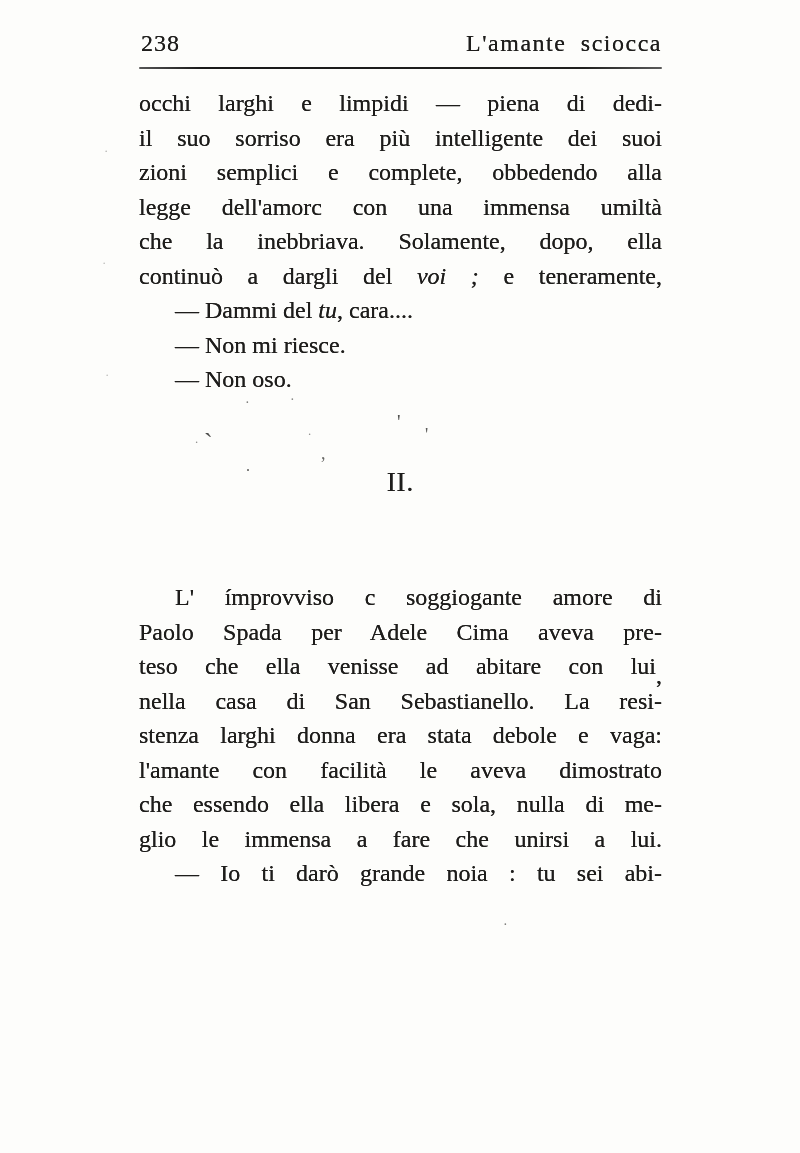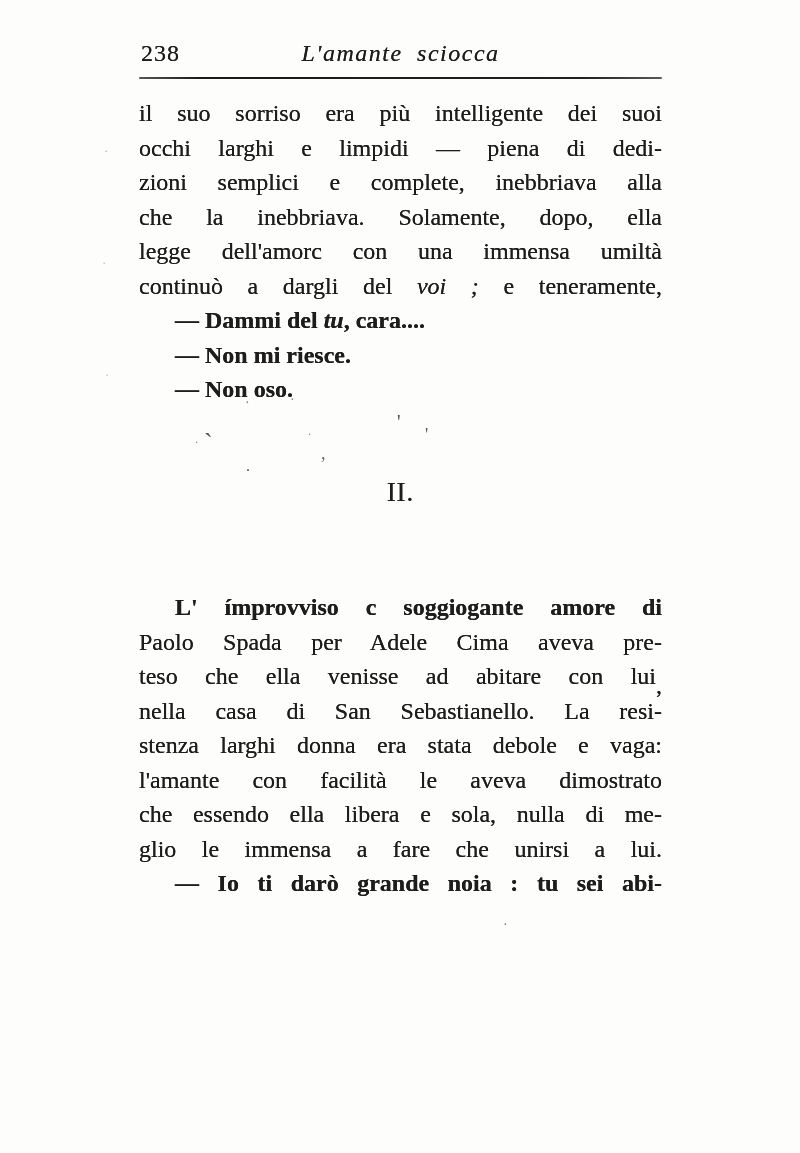--- a/index.html
+++ b/index.html
@@ -3,36 +3,36 @@
 <meta charset="utf-8">
 <style>
   html,body { margin:0; padding:0; }
   body {
     width:800px; height:1153px; position:relative; overflow:hidden;
     background:#ffffff;
     font-family:"Liberation Serif","DejaVu Serif",serif;
     color:#1e1d1b;
   }
   .sheet { position:absolute; inset:0; background:#fdfdfb; }
-  .block { position:absolute; left:139px; top:40px; width:523px; }
+  .block { position:absolute; left:139px; top:30px; width:523px; }
 
   .header { position:relative; height:27px; font-size:24px;
             text-shadow:0 0 .5px rgba(25,25,25,.9); }
   .pageno { position:absolute; left:2px; top:0; letter-spacing:1px; }
-  .running { display:block; text-align:center; font-style:italic;
+  .running { display:block; text-align:right; 
              letter-spacing:1.5px; word-spacing:7px; }
 
   .rule { margin-top:10px; height:2px; border-radius:1px;
           background:linear-gradient(90deg,#555 0%,#191919 12%,#20201e 85%,#5a5a5a 100%); }
 
   .body { margin-top:17px; font-size:24px; line-height:34.5px;
           text-shadow:0 0 .55px rgba(25,25,25,.95); }
   .line { min-height:34.5px; }
   .line.j { text-align:justify; text-align-last:justify; }
-  .line.ind { padding-left:36px;font-weight:bold; }
+  .line.ind { padding-left:36px; }
   .it  { font-style:italic; }
   .low { position:relative; top:9px; }
 
   .chapter-heading { text-align:center; font-size:27px; letter-spacing:1px;
                      margin:68px 0 81px 0;
                      text-shadow:0 0 .6px rgba(25,25,25,.95); }
 
   .speck { position:absolute; color:#262624; line-height:1;
            text-shadow:none; pointer-events:none; }
 </style>
@@ -44,25 +44,25 @@
 
     <div class="header">
       <span class="pageno">238</span>
       <span class="running">L'amante sciocca</span>
     </div>
 
     <div class="rule"></div>
 
     <div class="body">
       <div>
+          <div class="line j"><span>occhi larghi e limpidi — piena di dedi-</span></div>
           <div class="line j"><span>il suo sorriso era più intelligente dei suoi</span></div>
-          <div class="line j"><span>occhi larghi e limpidi — piena di dedi-</span></div>
-          <div class="line j"><span>zioni semplici e complete, inebbriava alla</span></div>
+          <div class="line j"><span>zioni semplici e complete, obbedendo alla</span></div>
+          <div class="line j"><span>legge dell'amorc con una immensa umiltà</span></div>
           <div class="line j"><span>che la inebbriava. Solamente, dopo, ella</span></div>
-          <div class="line j"><span>legge dell'amorc con una immensa umiltà</span></div>
           <div class="line j"><span>continuò a dargli del </span><span class="it">voi ;</span><span> e teneramente,</span></div>
           <div class="line ind"><span>— Dammi del </span><span class="it">tu</span><span>, cara....</span></div>
           <div class="line ind"><span>— Non mi riesce.</span></div>
           <div class="line ind"><span>— Non oso.</span></div>
         </div>
       <div class="chapter-heading">II.</div>
       <div>
           <div class="line j ind"><span>L' ímprovviso c soggiogante amore di</span></div>
           <div class="line j"><span>Paolo Spada per Adele Cima aveva pre-</span></div>
           <div class="line j"><span>teso che ella venisse ad abitare con lui</span><span class="low">,</span></div>

